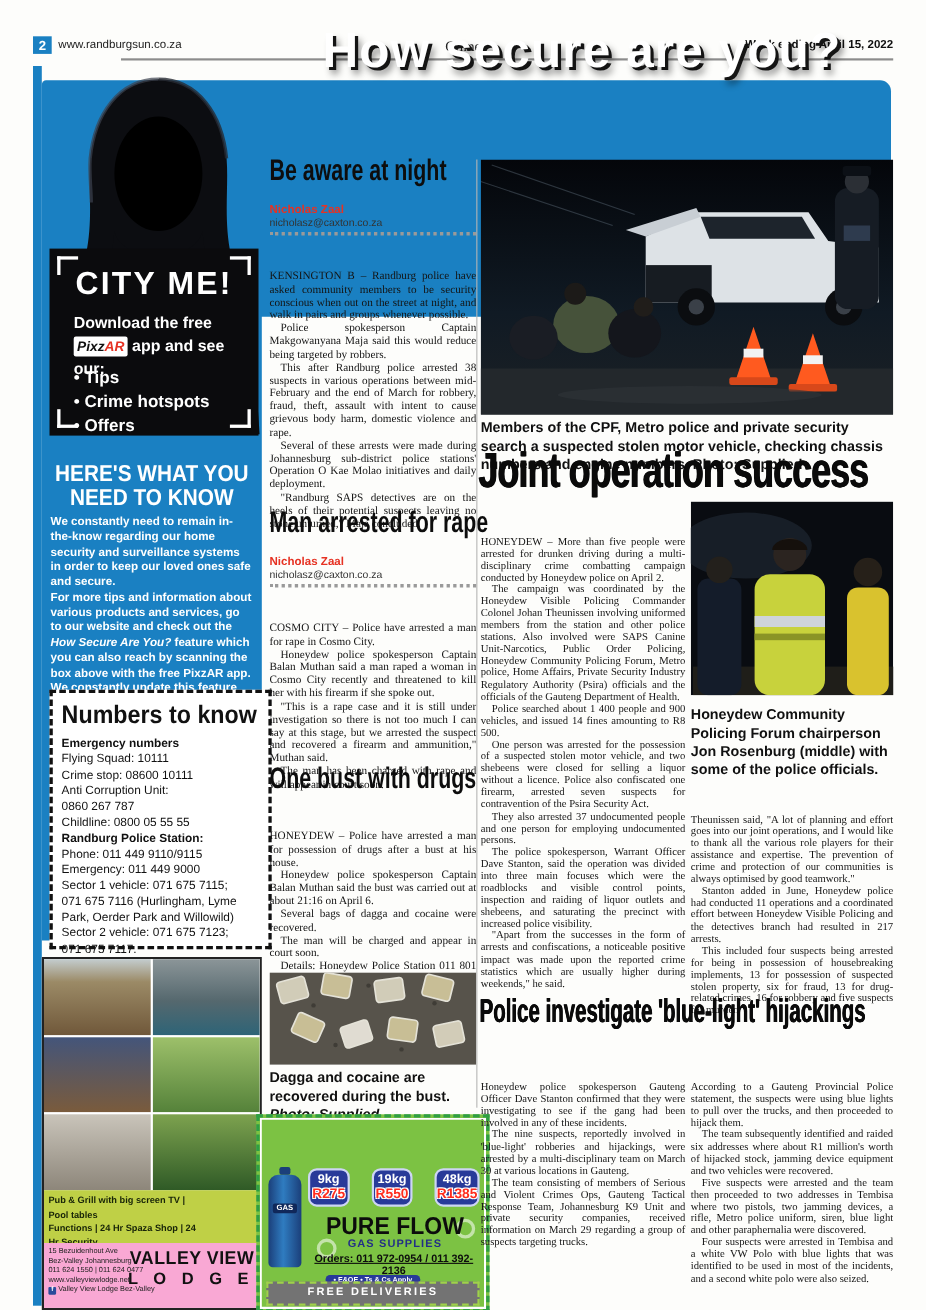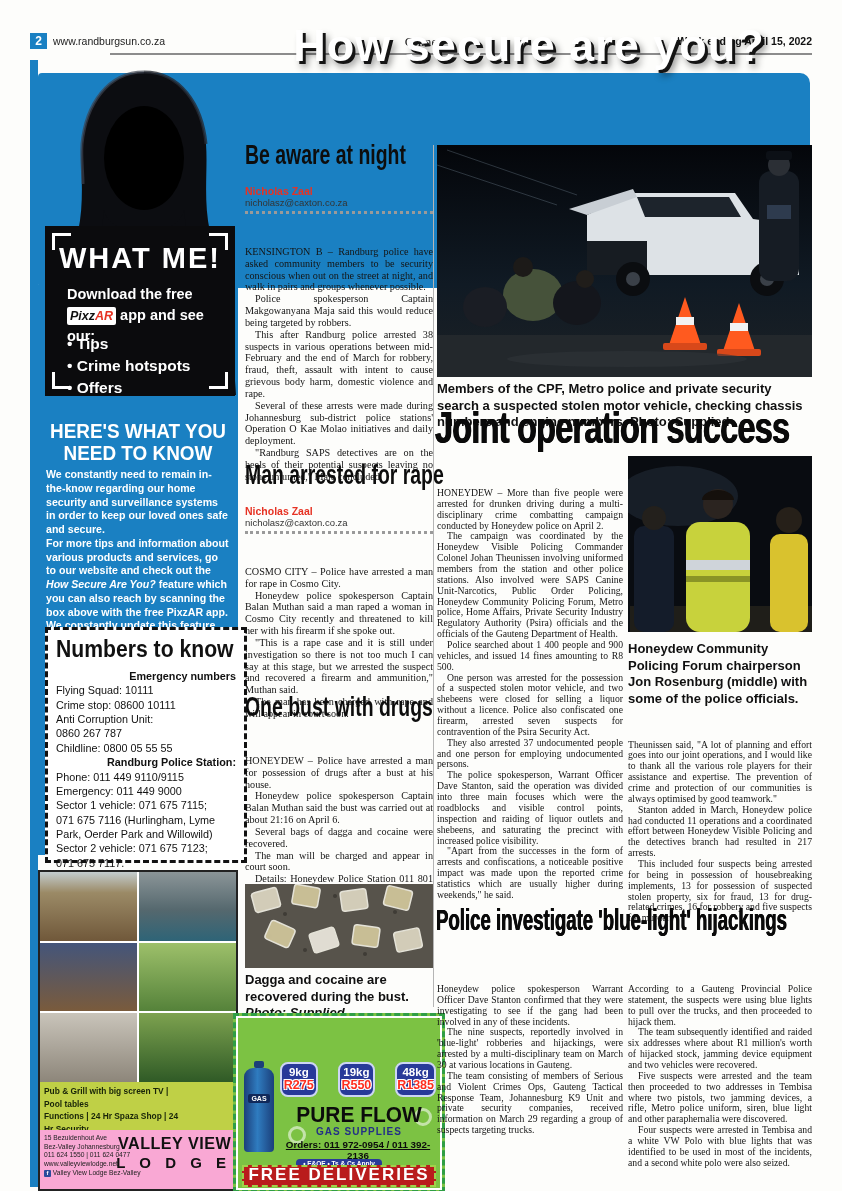--- a/index.html
+++ b/index.html
@@ -49,21 +49,21 @@
   .ntk-body{position:absolute;left:10px;right:8px;top:468px;color:#fff;font-weight:bold;
             font-size:10.6px;line-height:1.3;}
   .ntk-body i{font-style:italic;}
 
   
   .numbox{position:absolute;left:45px;top:627px;width:180px;height:222px;background:#fff;
           border:3px dashed #111;padding:4px 8px;}
   .num-title{font-size:23px;font-weight:bold;transform:scaleX(.92);transform-origin:0 50%;
              white-space:nowrap;margin:2px 0 6px 0;}
   .numlines{font-size:10.8px;line-height:1.33;}
-  .numlines .bold{font-weight:bold;text-align:right;}
+  .numlines .bold{font-weight:bold;}
 
   
   .vv{position:absolute;left:38px;top:870px;width:196px;height:317px;background:#fff;border:2px solid #222;}
   .vv-grid{position:absolute;left:0;top:0;right:0;height:210px;display:grid;
            grid-template-columns:1fr 1fr;grid-template-rows:1fr 1fr 1fr;gap:2px;background:#fff;}
   .vv-grid div{width:100%;height:100%;}
   .vvp1{background:linear-gradient(180deg,#c3ccce 0%,#9b8a66 30%,#70583a 100%);}
   .vvp2{background:linear-gradient(180deg,#8b9598 0%,#55686e 55%,#2e6477 100%);}
   .vvp3{background:linear-gradient(180deg,#44557a 0%,#7a5b3c 70%,#4a3categories520 100%);}
   .vvp3{background:linear-gradient(180deg,#44557a 0%,#7a5b3c 100%);}
@@ -140,22 +140,22 @@
   .pf-price{color:#ff2d1e;font-weight:bold;font-size:12.5px;line-height:1.1;
             text-shadow:1px 1px 0 #fff,-1px -1px 0 #fff,1px -1px 0 #fff,-1px 1px 0 #fff;}
   .pf-name{position:absolute;left:44px;right:4px;top:86px;text-align:center;font-size:22px;font-weight:bold;
            color:#0c0c0c;letter-spacing:0;transform:scaleX(.95);}
   .pf-sub{position:absolute;left:44px;right:4px;top:110px;text-align:center;font-size:10px;font-weight:bold;
           color:#232f87;letter-spacing:1px;}
   .pf-orders{position:absolute;left:40px;right:2px;top:123px;text-align:center;font-size:9.8px;font-weight:bold;
              text-decoration:underline;color:#0c0c0c;}
   .pf-terms{position:absolute;left:0;right:0;top:136px;text-align:center;}
   .pf-terms span{background:#283a99;color:#fff;font-size:6.5px;font-weight:bold;padding:1px 7px;border-radius:4px;}
-  .pf-foot{position:absolute;left:6px;right:6px;top:149px;height:18px;background:#b91c1c;border:2px dashed #9fd24a;
-           color:#fff;font-weight:bold;font-size:17px;letter-spacing:2px;text-align:center;line-height:16px;}
+  .pf-foot{position:absolute;left:6px;right:6px;top:149px;height:18px;background:#737373;border:2px dashed #9fd24a;
+           color:#fff;font-weight:bold;font-size:10px;letter-spacing:2px;text-align:center;line-height:16px;}
   .pf-dot{position:absolute;width:12px;height:12px;border:3px solid rgba(255,255,255,.55);border-radius:50%;}
 </style>
 </head>
 <body>
 
 <div class="page">
 
   <div class="hdr">
     <div class="pg">2</div>
     <div class="url">www.randburgsun.co.za</div>
@@ -178,21 +178,21 @@
     <line x1="104" y1="205" x2="104" y2="335" stroke="#262a32" stroke-width="3"></line>
     <path d="M40,190 C30,230 22,270 18,335" fill="none" stroke="#32363f" stroke-width="3" opacity=".6"></path>
     <path d="M168,190 C178,230 186,270 190,335" fill="none" stroke="#1d2026" stroke-width="3" opacity=".6"></path>
   </svg>
 
   <div class="scanbox">
     <span class="corner c-tl"></span>
     <span class="corner c-tr"></span>
     <span class="corner c-bl"></span>
     <span class="corner c-br"></span>
-    <div class="scan-title">WHAT ME!</div>
+    <div class="scan-title">CITY ME!</div>
     <div class="scan-line">
       <span>Download the free</span>
       <span class="pixzar"><span>Pixz</span><b>AR</b></span>
       <span>app and see our:</span>
     </div>
     <div class="scan-bullets">
       <div>• Tips</div>
       <div>• Crime hotspots</div>
       <div>• Offers</div>
     </div>
@@ -442,29 +442,29 @@
       <rect x="58" y="104" width="64" height="10" fill="#cfd4da"></rect>
       <rect x="58" y="120" width="64" height="6" fill="#8a9426"></rect>
       <circle cx="90" cy="48" r="15" fill="#2b2420"></circle>
       <path d="M74,44 a16,10 0 0 1 32,0 z" fill="#15100c"></path>
       <rect x="142" y="78" width="38" height="98" rx="10" fill="#d9c22e"></rect>
       <circle cx="161" cy="64" r="13" fill="#262019"></circle>
     </svg>
     <div class="cap" style="margin-top:5px;">Honeydew Community Policing Forum chairperson Jon Rosenburg (middle) with some of the police officials.</div>
     <div class="copy copy-sm" style="margin-top:10px;">
       <p>Theunissen said, "A lot of planning and effort goes into our joint operations, and I would like to thank all the various role players for their assistance and expertise. The prevention of crime and protection of our communities is always optimised by good teamwork."</p>
-      <p>Stanton added in March, Honeydew police had conducted 11 operations and a coordinated effort between Honeydew Visible Policing and the detectives branch had resulted in 217 arrests.</p>
+      <p>Stanton added in June, Honeydew police had conducted 11 operations and a coordinated effort between Honeydew Visible Policing and the detectives branch had resulted in 217 arrests.</p>
       <p>This included four suspects being arrested for being in possession of housebreaking implements, 13 for possession of suspected stolen property, six for fraud, 13 for drug-related crimes, 16 for robbery and five suspects for murder.</p>
     </div>
   </div>
 
   <div class="hij-h">Police investigate 'blue-light' hijackings</div>
 
   <div class="hcol1 copy copy-sm">
-    <p>Honeydew police spokesperson Warrant Officer Dave Stanton confirmed that they were investigating to see if the gang had been involved in any of these incidents.</p>
+    <p>Honeydew police spokesperson Gauteng Officer Dave Stanton confirmed that they were investigating to see if the gang had been involved in any of these incidents.</p>
     <p>The nine suspects, reportedly involved in 'blue-light' robberies and hijackings, were arrested by a multi-disciplinary team on March 30 at various locations in Gauteng.</p>
     <p>The team consisting of members of Serious and Violent Crimes Ops, Gauteng Tactical Response Team, Johannesburg K9 Unit and private security companies, received information on March 29 regarding a group of suspects targeting trucks.</p>
   </div>
   <div class="hcol2 copy copy-sm">
     <p>According to a Gauteng Provincial Police statement, the suspects were using blue lights to pull over the trucks, and then proceeded to hijack them.</p>
     <p>The team subsequently identified and raided six addresses where about R1 million's worth of hijacked stock, jamming device equipment and two vehicles were recovered.</p>
     <p>Five suspects were arrested and the team then proceeded to two addresses in Tembisa where two pistols, two jamming devices, a rifle, Metro police uniform, siren, blue light and other paraphernalia were discovered.</p>
     <p>Four suspects were arrested in Tembisa and a white VW Polo with blue lights that was identified to be used in most of the incidents, and a second white polo were also seized.</p>
   </div>
 

